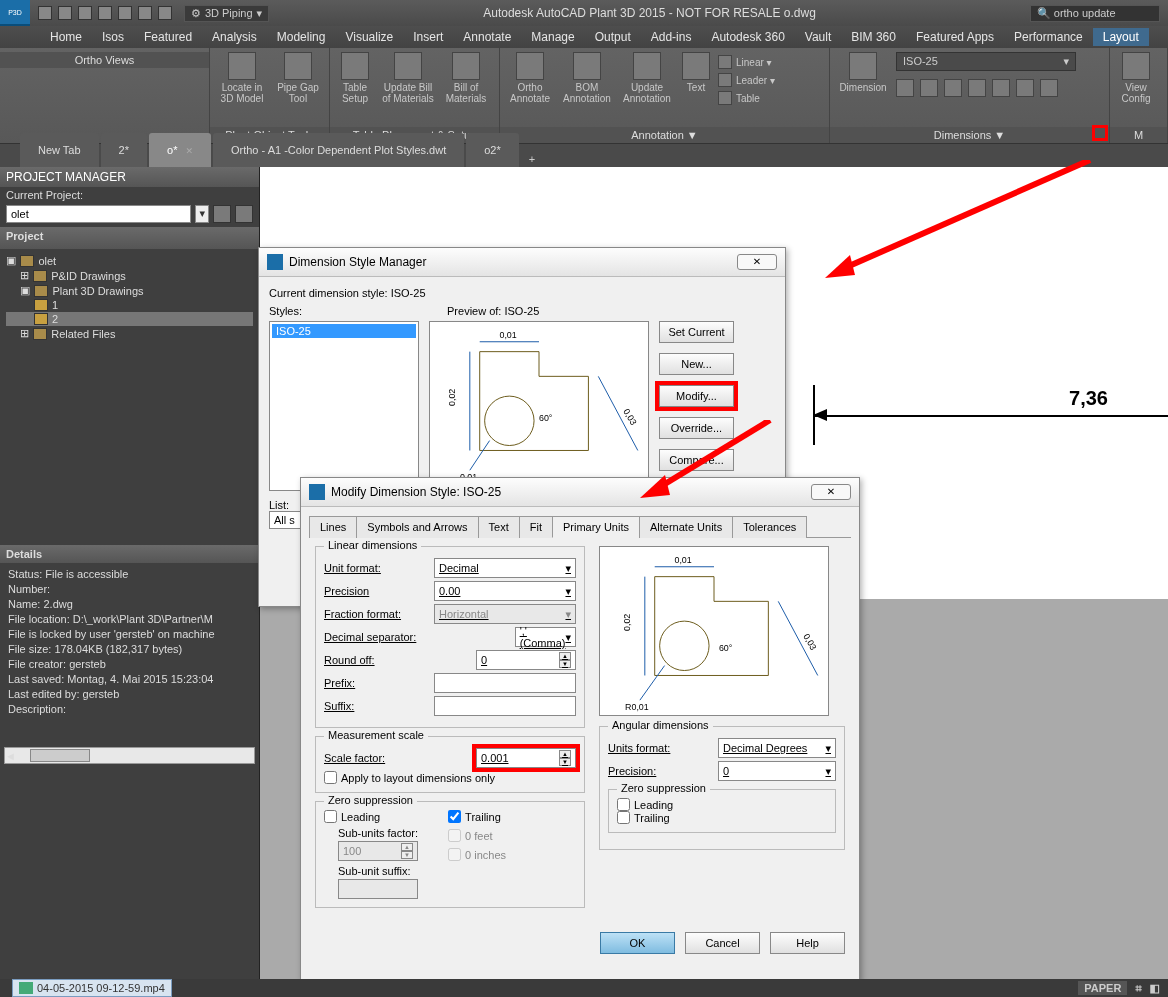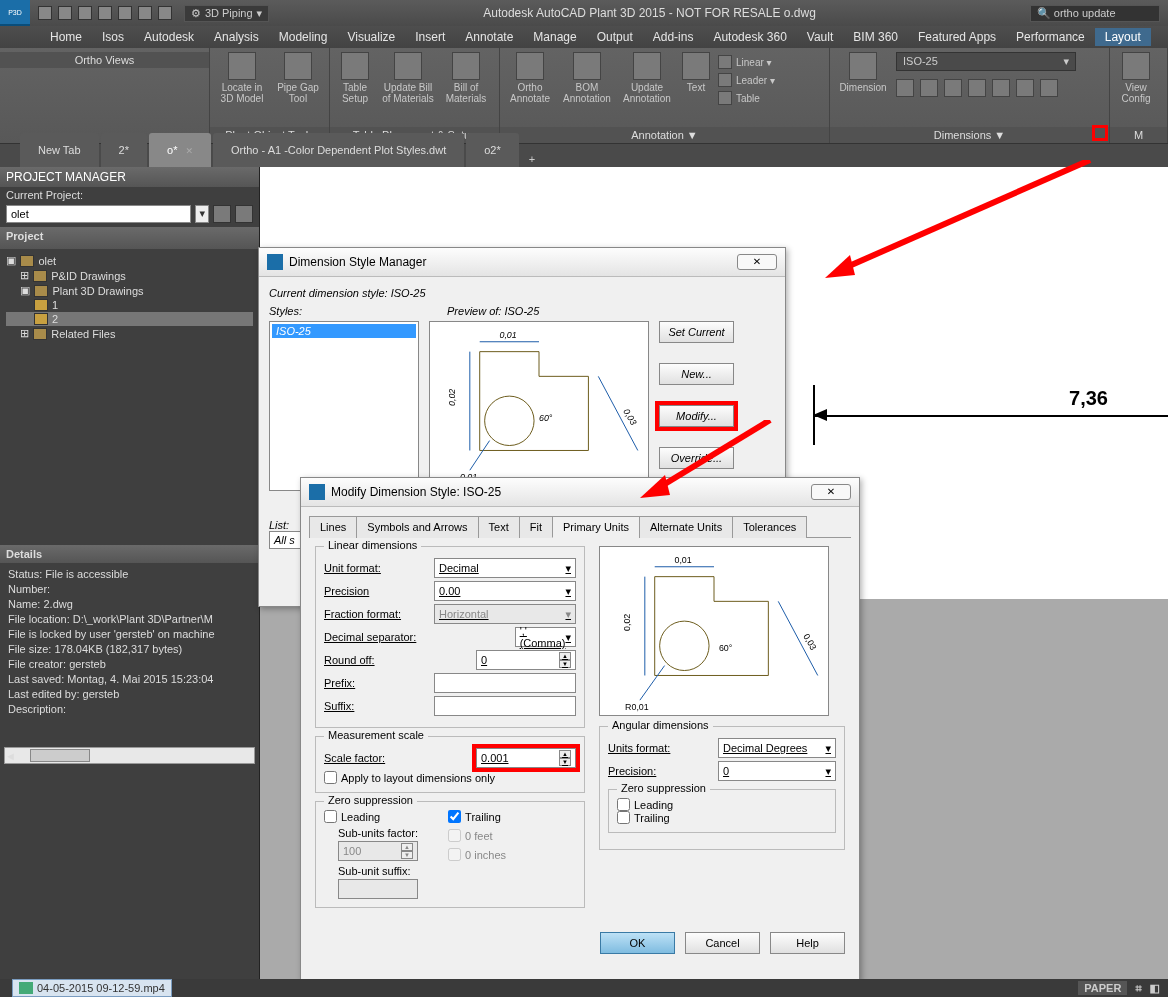--- a/index.html
+++ b/index.html
@@ -69,26 +69,26 @@
 
 
 .dialog { position:absolute; background:#f0f0f0; border:1px solid #888; box-shadow:2px 2px 6px rgba(0,0,0,0.3); }
 .dlg-title { background: linear-gradient(#fdfdfd,#e4e4e4); padding:6px 8px; display:flex; align-items:center; gap:6px; border-bottom:1px solid #bbb; }
 .dlg-title .ai { width:16px; height:16px; background:#1b6ea8; }
 .dlg-title .t { flex:1; font-size:12px; }
 .dlg-title .cb { width:40px; height:16px; border:1px solid #888; border-radius:3px; text-align:center; font-size:10px; line-height:14px; background:#f8f8f8;}
 
 
 .dsm { left:258px; top:247px; width:528px; height:360px; }
-.dsm-body { padding:10px; font-size:11px;font-style:italic; }
+.dsm-body { padding:10px; font-size:11px; }
 .dsm-cols { display:flex; gap:10px; margin-top:4px; }
 .style-list { border:1px solid #888; background:#fff; width:150px; height:170px; padding:2px;}
 .style-list .it { background:#3399ff; color:#fff; padding:1px 4px; }
 .preview { border:1px solid #888; background:#fff; width:220px; height:170px; position:relative;}
-.btncol { display:flex; flex-direction:column; gap:20px; }
+.btncol { display:flex; flex-direction:column; gap:10px; }
 .wbtn { background: linear-gradient(#fdfdfd,#e0e0e0); border:1px solid #888; padding:4px 0; width:75px; text-align:center; font-size:11px; cursor:pointer; }
 .wbtn.hl { outline:4px solid red; }
 .listlbl { margin-top:8px; }
 .list-combo { border:1px solid #888; background:#fff; padding:2px 4px; width:40px; }
 
 
 .mds { left:300px; top:477px; width:560px; height:504px; }
 .tabs { display:flex; border-bottom:1px solid #999; margin:8px 8px 0 8px;}
 .tab { padding:4px 10px; border:1px solid #999; border-bottom:none; background:#e8e8e8; margin-right:-1px; font-size:11px; position:relative; top:1px;}
 .tab.act { background:#f0f0f0; border-bottom:1px solid #f0f0f0; }
@@ -147,21 +147,21 @@
     <span></span>
   </div>
   <div class="ws-combo">⚙ <span>3D Piping</span> ▾</div>
   <div class="title-txt">Autodesk AutoCAD Plant 3D 2015 - NOT FOR RESALE     o.dwg</div>
   <div class="search-box">🔍 <span>ortho update</span></div>
 </div>
 
 <div class="menubar">
   <div class="mi">Home</div>
   <div class="mi">Isos</div>
-  <div class="mi">Autodesk</div>
+  <div class="mi">Featured</div>
   <div class="mi">Analysis</div>
   <div class="mi">Modeling</div>
   <div class="mi">Visualize</div>
   <div class="mi">Insert</div>
   <div class="mi">Annotate</div>
   <div class="mi">Manage</div>
   <div class="mi">Output</div>
   <div class="mi">Add-ins</div>
   <div class="mi">Autodesk 360</div>
   <div class="mi">Vault</div>

